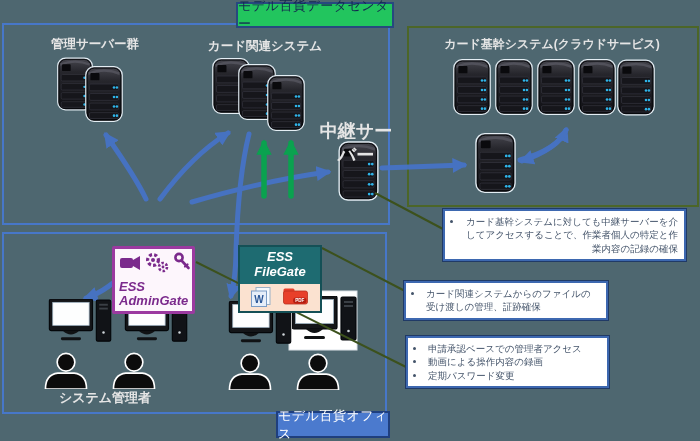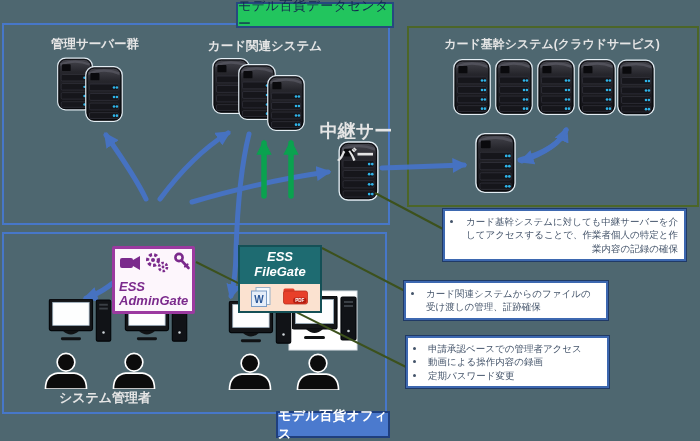--- a/index.html
+++ b/index.html
@@ -5,21 +5,21 @@
   html,body{margin:0;padding:0;}
   body{font-family:"Liberation Sans",sans-serif;}
   #canvas{position:relative;width:700px;height:441px;background:#4e6770;overflow:hidden;}
   
   .region{position:absolute;border:2px solid #4777c8;background:transparent;}
   .region.green{border:2px solid #4c6628;}
   .region-label{position:absolute;display:flex;align-items:center;justify-content:center;
     font-size:13px;letter-spacing:0.5px;}
   .dc-label{background:#22c55e;border:2px solid #27497f;color:#13294f;}
   .ext-label{background:#375623;border:2px solid #233a14;color:#ffffff;font-size:12.5px;}
-  .office-label{background:#4b7ace;border:2px solid #1f3f7e;color:#ffffff;font-weight:bold;}
+  .office-label{background:#4b7ace;border:2px solid #1f3f7e;color:#ffffff;}
   
   .node-label{position:absolute;text-align:center;font-weight:700;color:#e5e5e5;font-size:12.5px;z-index:4;}
   
   .gate{position:absolute;z-index:5;box-sizing:border-box;margin-top:48px;}
   #admingate{background:#fdf6fc;border:3px solid #9b3aa0;border-radius:2px;padding:3px 4px;}
   #admingate .ag-text{font-style:italic;font-weight:700;color:#7b2a8c;font-size:13px;line-height:1.1;margin-top:2px;}
   #filegate{border:2px solid #145056;background:#fbe2d0;}
   #filegate .fg-head{background:#1e6b71;color:#fff;font-style:italic;font-weight:700;
     font-size:13px;line-height:1.15;text-align:center;padding:3px 0 4px 0;}
   #filegate .fg-body{display:flex;align-items:center;justify-content:space-around;padding:3px 6px;}

